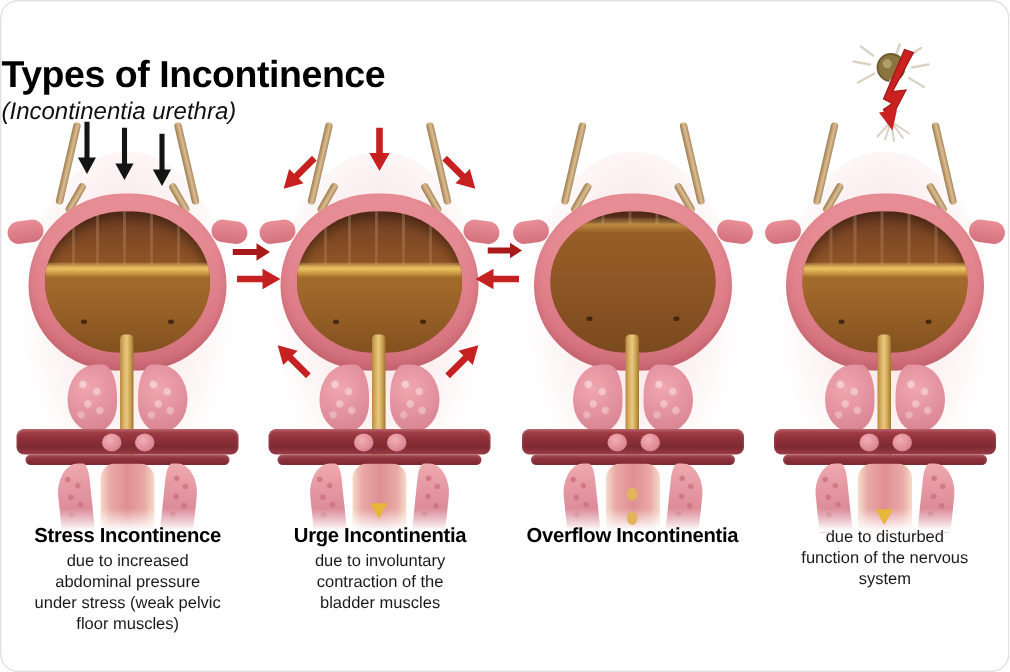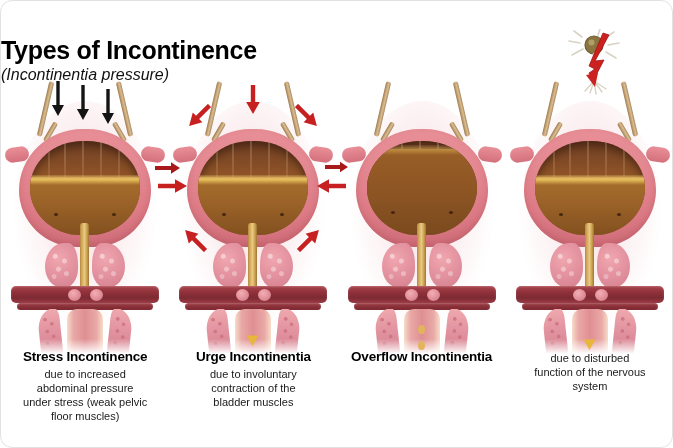--- a/index.html
+++ b/index.html
@@ -222,21 +222,21 @@
     white-space: pre-line;
   }
 </style>
 </head>
 <body>
 
 <div class="page">
 
   <div class="title-block">
     <div class="main-title">Types of Incontinence</div>
-    <div class="sub-title">(Incontinentia pressure)</div>
+    <div class="sub-title">(Incontinentia urethra)</div>
   </div>
 
   <div class="panels">
 
     <div class="panel">
       <div class="stage">
         <div class="halo"></div>
 
         <div class="ureter left"></div>
         <div class="ureter right"></div>

